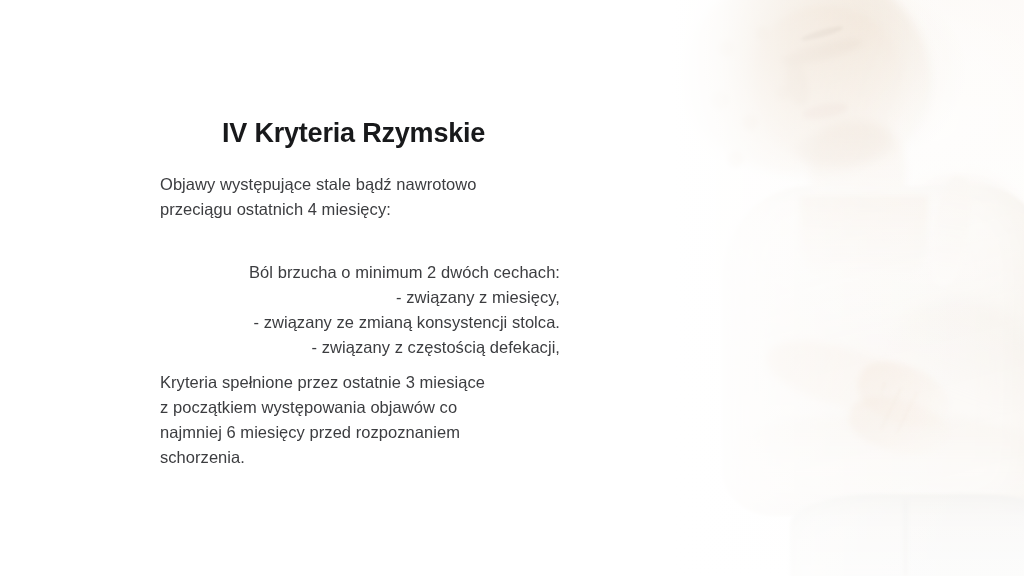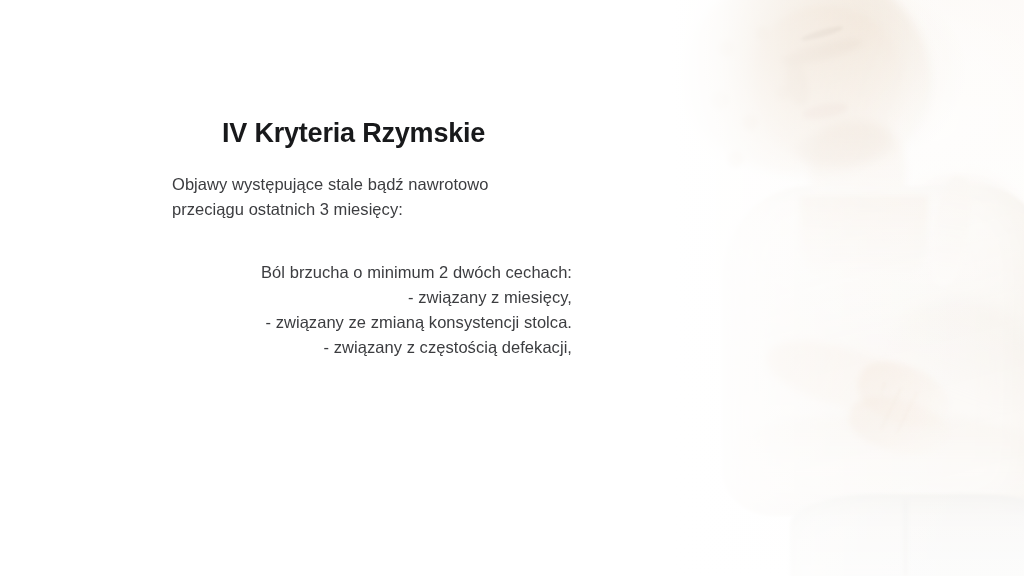--- a/index.html
+++ b/index.html
@@ -346,21 +346,21 @@
     top: 118px;
     font-size: 27px;
     font-weight: 700;
     letter-spacing: -0.2px;
     color: #18191b;
     white-space: nowrap;
   }
 
   .body-block {
     position: absolute;
-    left: 172px;
+    left: 160px;
     width: 400px;
     font-size: 16.5px;
     line-height: 25px;
     color: #3c3d40;
     letter-spacing: 0.05px;
   }
   .block-1 { top: 172px; }
   .block-2 { top: 260px; text-align: right; }
   .block-3 { top: 370px; }
 
@@ -408,25 +408,31 @@
     <div class="photo-fade"></div>
     <div class="photo-fade-bottom"></div>
   </div>
 
   <div class="content">
 
     <div class="slide-title">IV Kryteria Rzymskie</div>
 
     <div class="body-block block-1">
       <div class="body-line">Objawy występujące stale bądź nawrotowo</div>
-      <div class="body-line">przeciągu ostatnich 3 miesięcy:</div>
+      <div class="body-line">przeciągu ostatnich 4 miesięcy:</div>
     </div>
 
     <div class="body-block block-2">
       <div class="body-line">Ból brzucha o minimum 2 dwóch cechach:</div>
       <div class="body-line">- związany z miesięcy,</div>
       <div class="body-line">- związany ze zmianą konsystencji stolca.</div>
       <div class="body-line">- związany z częstością defekacji,</div>
     </div>
 
+    <div class="body-block block-3">
+      <div class="body-line">Kryteria spełnione przez ostatnie 3 miesiące</div>
+      <div class="body-line">z początkiem występowania objawów co</div>
+      <div class="body-line">najmniej 6 miesięcy przed rozpoznaniem</div>
+      <div class="body-line">schorzenia.</div>
+    </div>
 
   </div>
 </div>
 
 </body></html>

